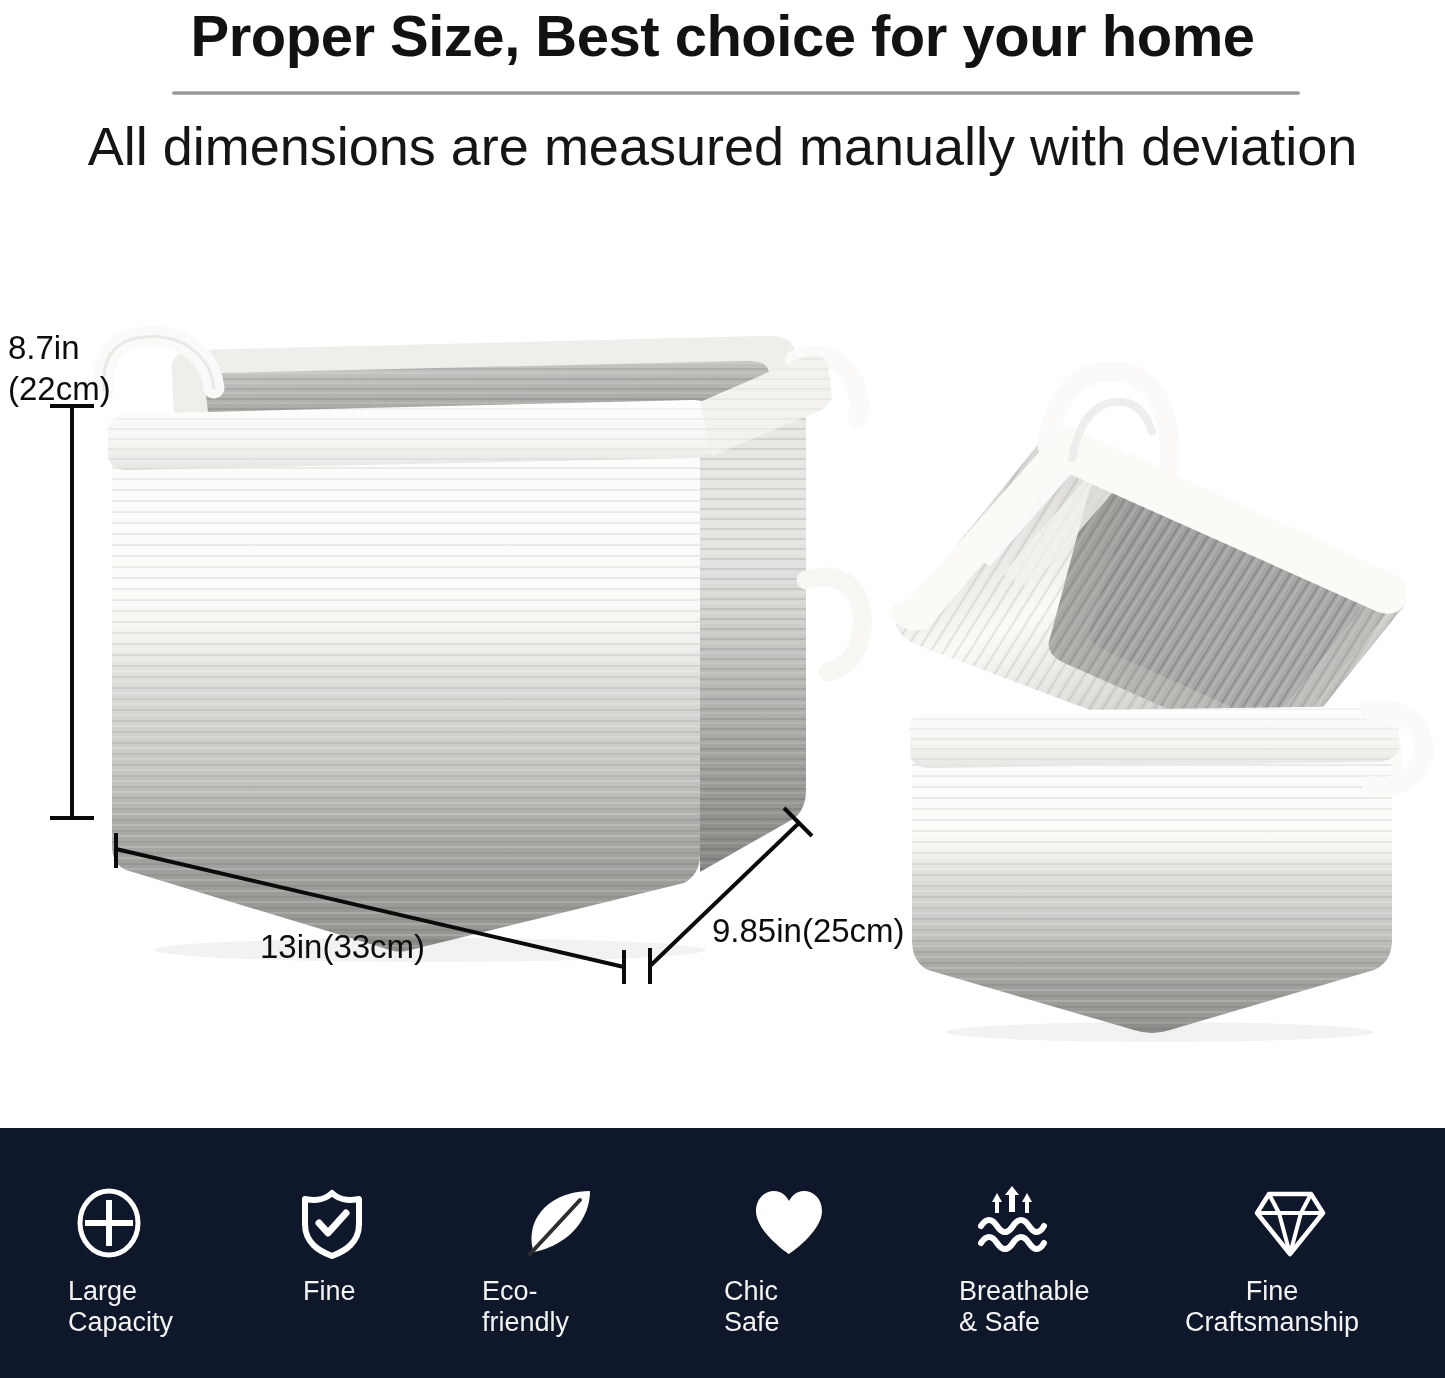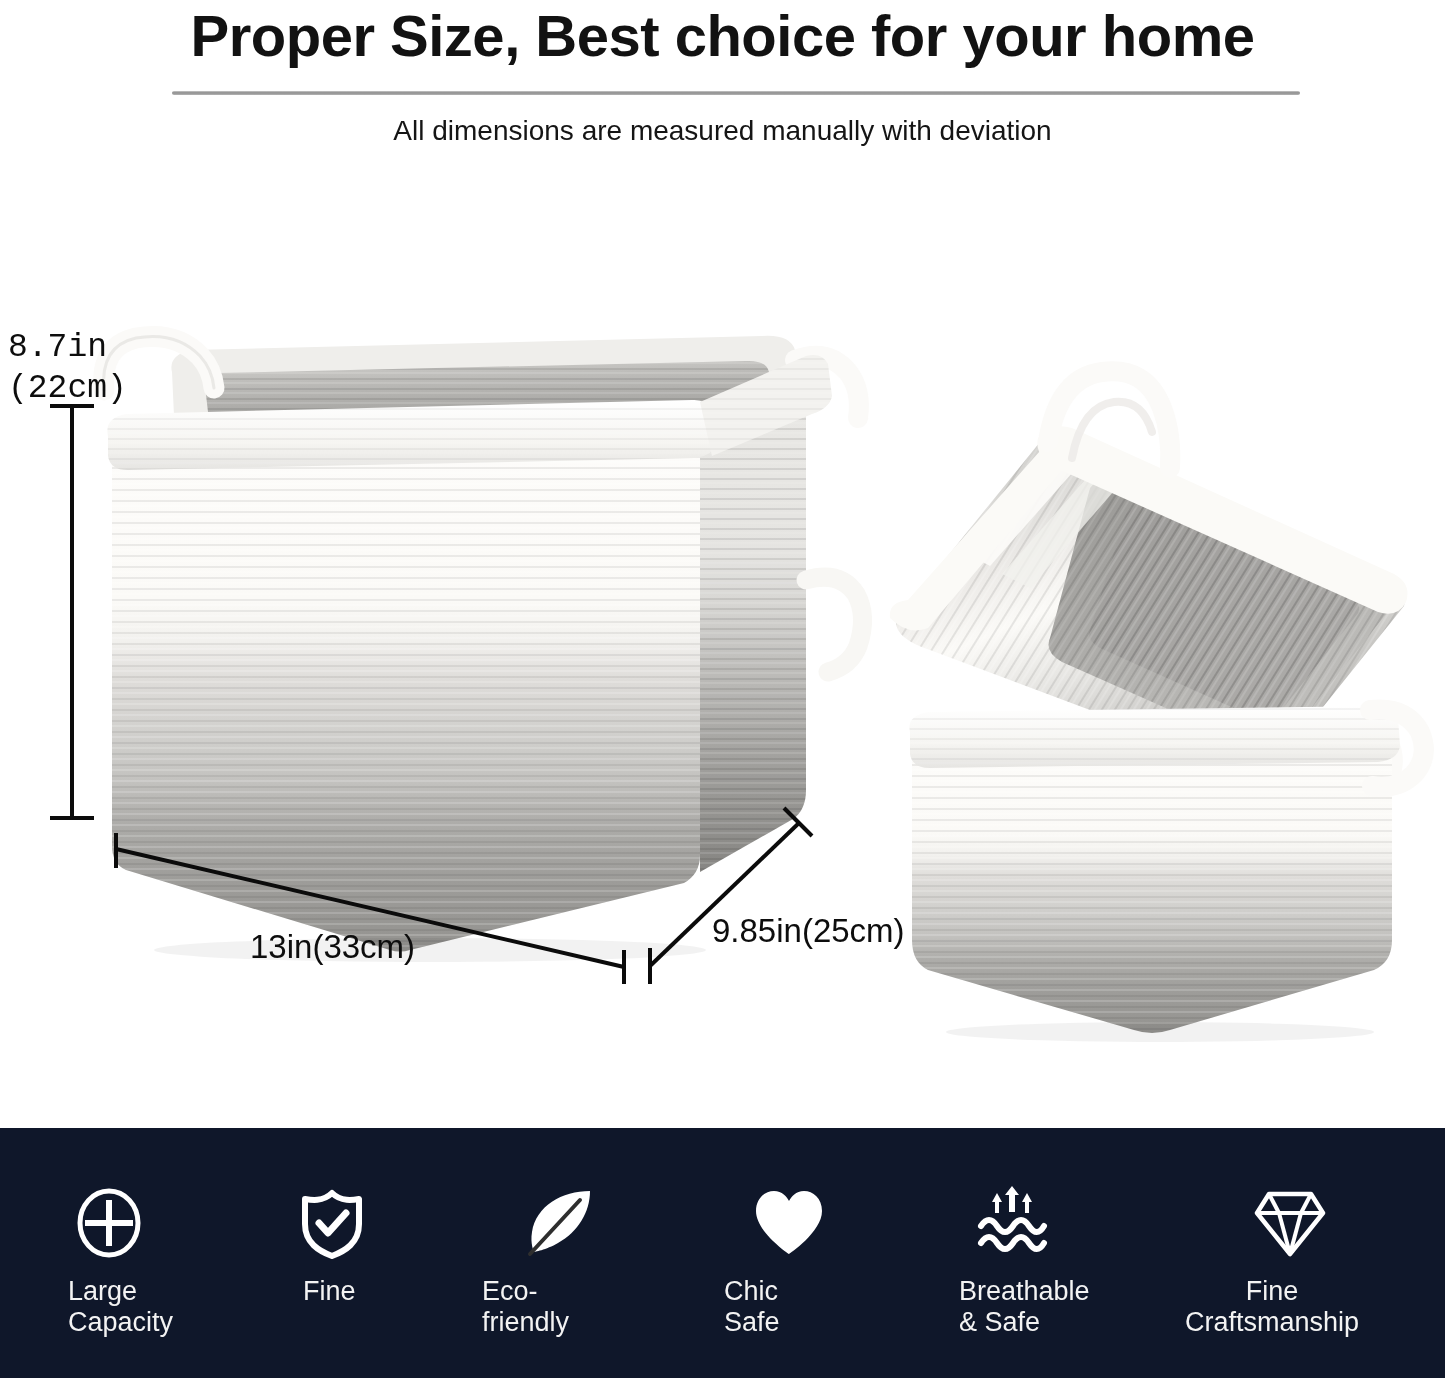--- a/index.html
+++ b/index.html
@@ -19,28 +19,28 @@
     letter-spacing:-0.5px;white-space:nowrap;
     font-family:"Liberation Sans", sans-serif;
   }
   .divider{
     position:absolute;left:172px;top:91px;width:1128px;height:4px;
     background:linear-gradient(180deg,#c9c9c9 0%,#8d8d8d 45%,#b5b5b5 100%);
     border-radius:2px;
   }
   .subtitle{
     position:absolute;left:0;top:115px;width:1445px;
-    text-align:center;font-size:28px;font-weight:normal;color:#151515;
+    text-align:center;font-size:54px;font-weight:normal;color:#151515;
     white-space:nowrap;
   }
 
   
   .dim-text{position:absolute;color:#0d0d0d;font-size:33px;white-space:nowrap;}
-  .dim-h{left:8px;top:327px;line-height:41px;text-align:left;font-family:Liberation Mono, monospace;}
-  .dim-w{left:250px;top:928px;}
+  .dim-h{left:8px;top:327px;line-height:41px;text-align:left;}
+  .dim-w{left:260px;top:928px;}
   .dim-d{left:712px;top:912px;}
 
   
   .dimsvg{position:absolute;left:0;top:0;width:1445px;height:1378px;pointer-events:none;}
 
   
   .basketsvg{position:absolute;left:0;top:150px;width:1445px;height:900px;}
 
   
   .featurebar{

